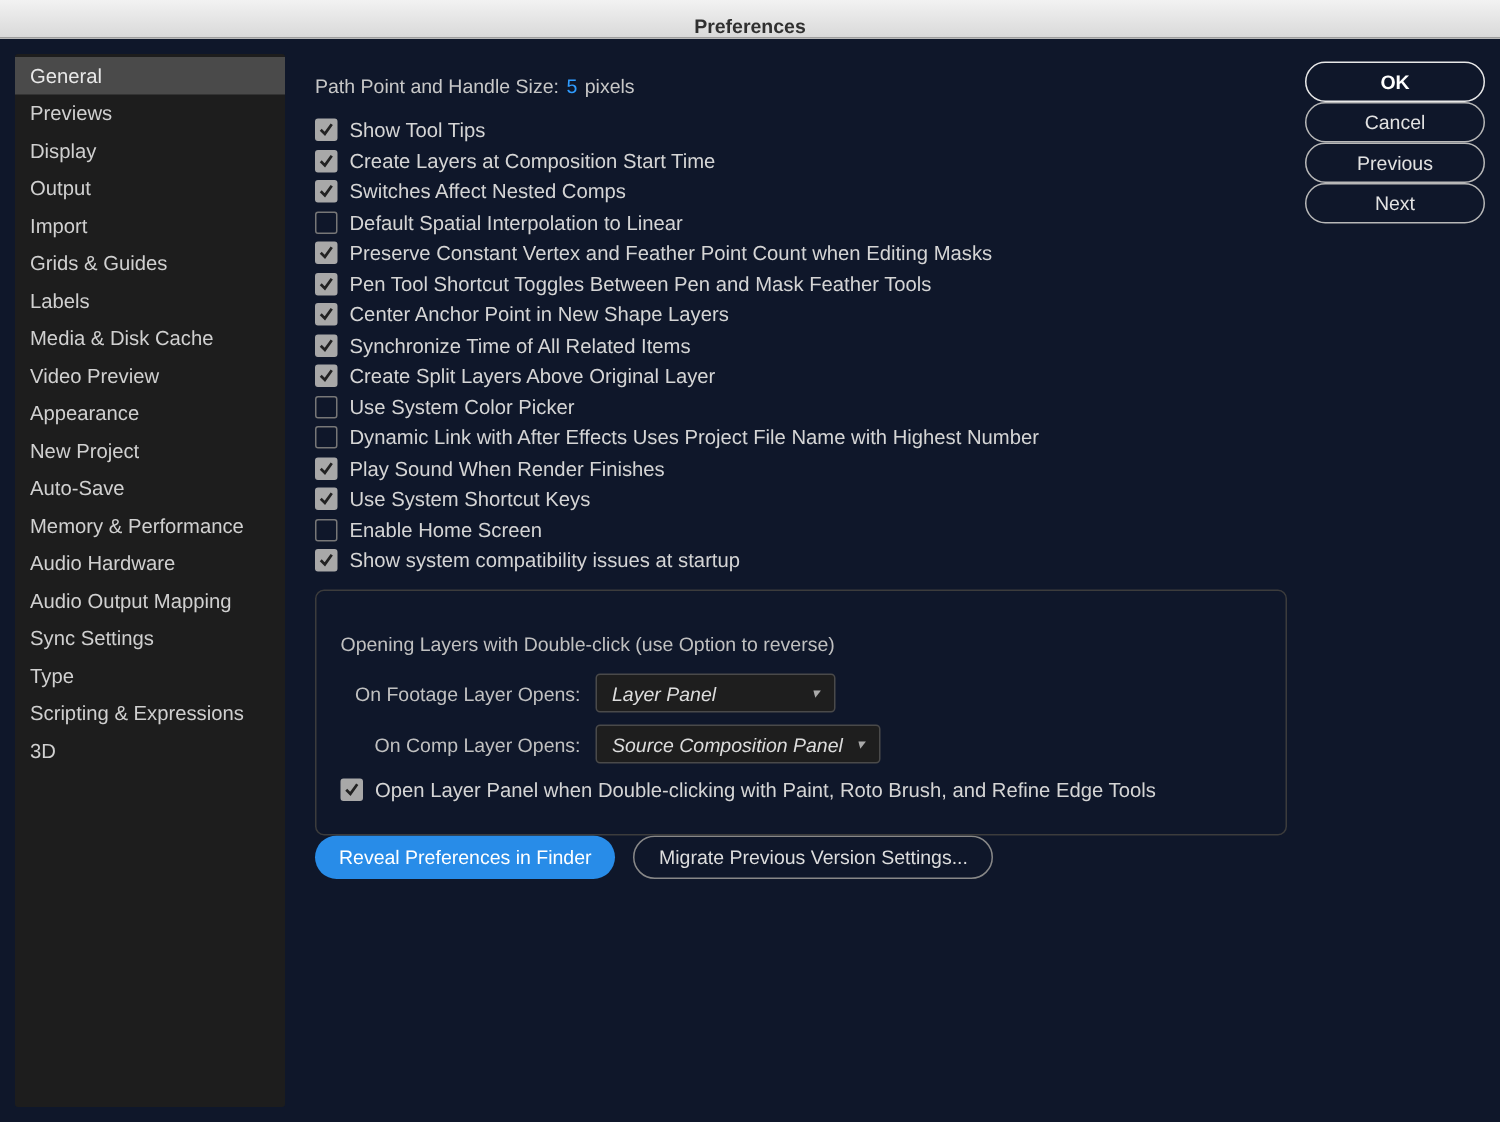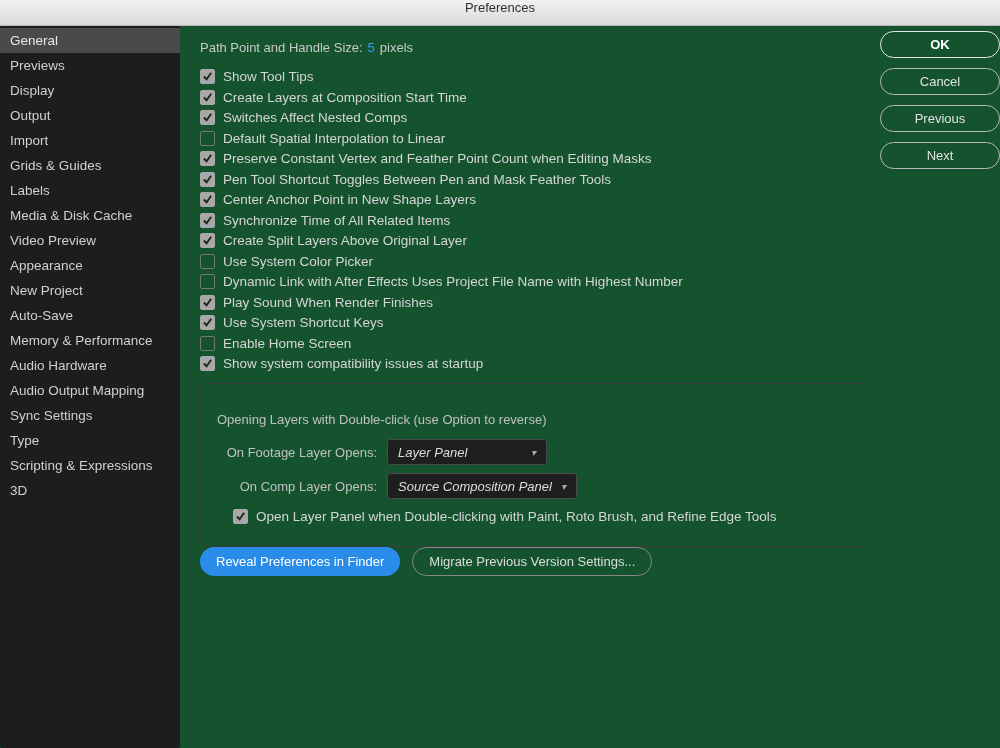--- a/index.html
+++ b/index.html
@@ -11,31 +11,32 @@
     width: 1000px;
     height: 748px;
     overflow: hidden;
     display: flex;
     flex-direction: column;
   }
   .titlebar {
     background: linear-gradient(#f2f2f2, #d9d9d9);
     height: 26px;
     display: flex;
-    align-items: flex-start;
+    align-items: flex-end;
     justify-content: center;
     color: #303030;
-    font-weight: 400;
+    font-weight: 700;
     font-size: 13px;
     border-bottom: 1px solid #b8b8b8;
   }
   .body-area {
     flex: 1;
     display: flex;
-    background: #14532d;
+    background: #0f172a;
+    padding: 10px;
   }
   .sidebar {
     width: 180px;
     background: #1d1d1d;
     display: flex;
     flex-direction: column;
     border-radius: 2px;
     padding: 2px 0;
     align-self: flex-start;
     height: 100%;
@@ -52,21 +53,20 @@
   }
   .main {
     flex: 1;
     padding: 8px 12px 8px 20px;
     position: relative;
   }
   .right-buttons {
     width: 120px;
     display: flex;
     flex-direction: column;
-    gap: 10px;
     padding-top: 5px;
   }
   .btn-pill {
     border: 1.5px solid #b8b8b8;
     border-radius: 20px;
     background: transparent;
     color: #e2e2e2;
     padding: 5px 0;
     font-size: 13px;
     cursor: pointer;
@@ -172,21 +172,20 @@
   .btn-outline {
     background: transparent;
     border: 1px solid #888;
     color: #ddd;
     border-radius: 20px;
     padding: 6px 16px;
     font-size: 13px;
     cursor: pointer;
   }
   .inset-check {
-    margin-left: 16px;
     margin-top: 10px;
   }
 </style>
 </head>
 <body>
 
 <div class="titlebar">
   <span>Preferences</span>
 </div>
 

